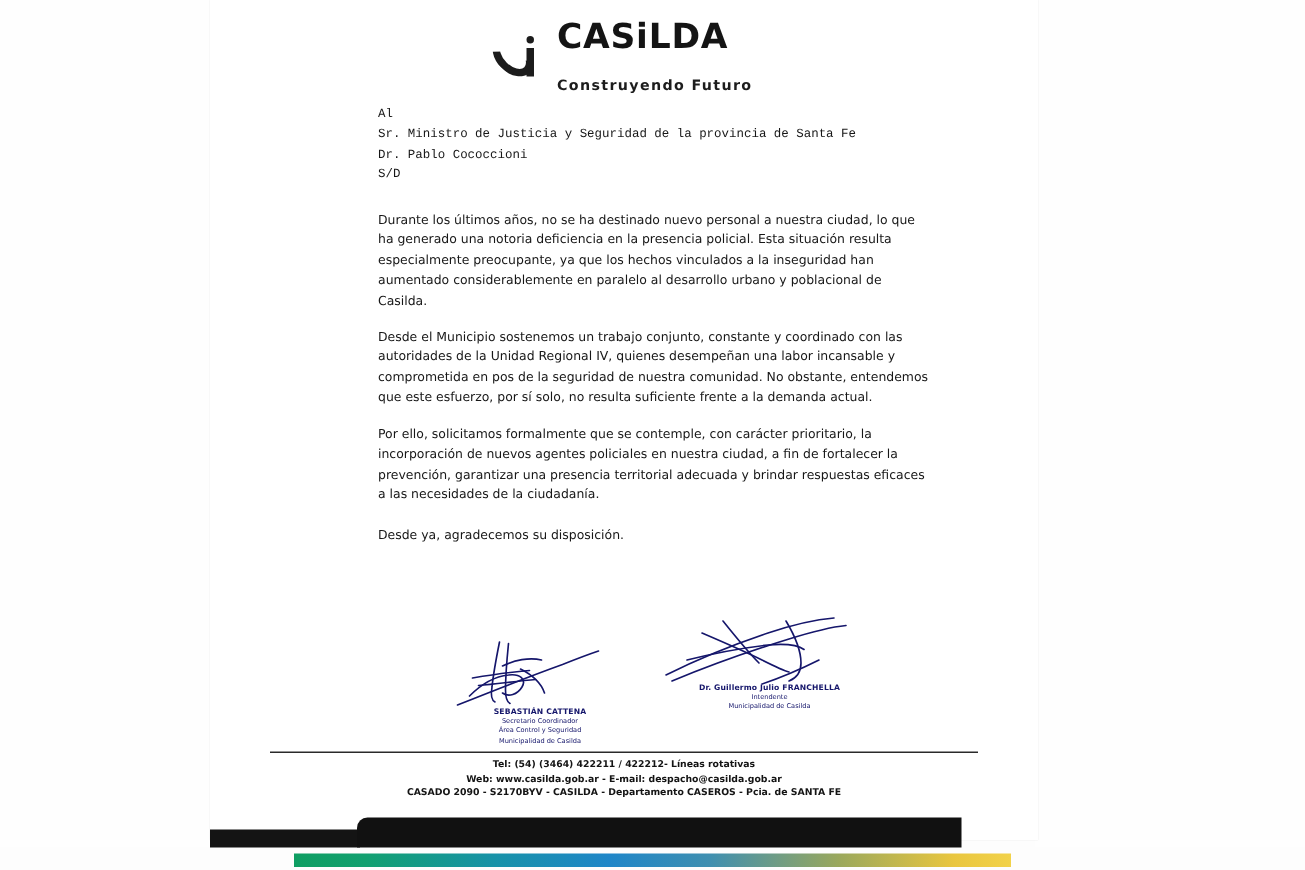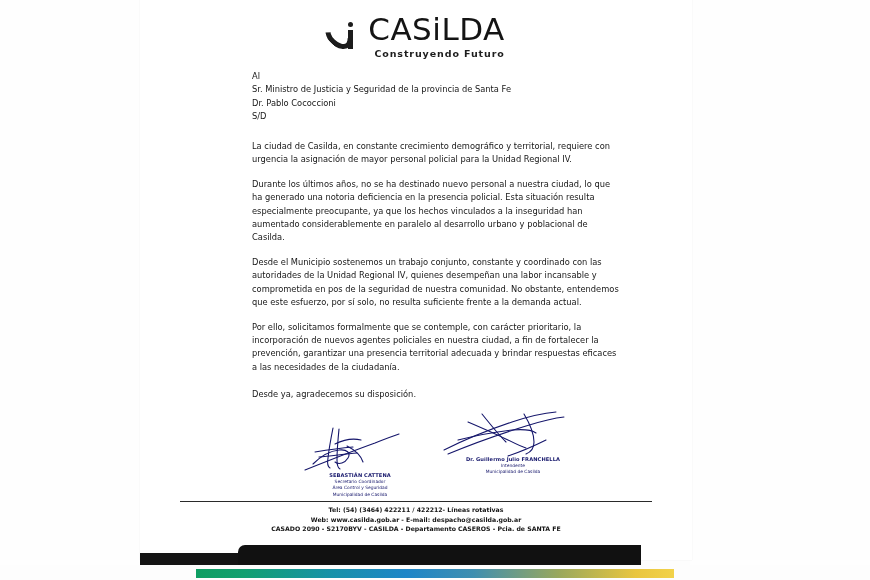--- a/index.html
+++ b/index.html
@@ -100,32 +100,32 @@
     height: 19px;
     background: #1c1c1c;
   }
   .logo-text {
     display: flex;
     flex-direction: column;
     align-items: flex-start;
     line-height: 1;
   }
   .logo-name {
-    font-size: 31px;
-    font-weight: normal;
+    font-size: 23px;
+    font-weight: bold;
     letter-spacing: 0.5px;
     color: #141414;
     font-family: "DejaVu Sans", sans-serif;
   }
   .logo-tagline {
     font-size: 9.5px;
     font-weight: bold;
     letter-spacing: 0.9px;
     color: #1d1d1d;
-    margin-top: 4px;
+    margin-top: 16px;
     align-self: flex-end;
     font-family: "DejaVu Sans", sans-serif;
     text-align: center;
   }
 
   
   .doc-body {
     position: absolute;
     left: 112px;
     top: 70px;
@@ -139,20 +139,21 @@
     font-size: 8.3px;
     margin-left: 10px;
     margin-bottom: 17px;
     color: #1a1a1a;
   }
   .addressee {
     margin-bottom: 16px;
   }
   .addressee div {
     white-space: nowrap;
+    font-family: Liberation Mono, monospace;
   }
   .para {
     margin-bottom: 11px;
     text-align: left;
   }
   .closing {
     margin-top: 14px;
   }
   .closing div { margin-bottom: 1px; }
 
@@ -283,21 +284,20 @@
     <div class="doc-body">
 
 
       <div class="addressee">
         <div>Al</div>
         <div>Sr. Ministro de Justicia y Seguridad de la provincia de Santa Fe</div>
         <div>Dr. Pablo Cococcioni</div>
         <div>S/D</div>
       </div>
 
-      <p class="para">La ciudad de Casilda, en constante crecimiento demográfico y territorial, requiere con urgencia la asignación de mayor personal policial para la Unidad Regional IV.</p>
       <p class="para">Durante los últimos años, no se ha destinado nuevo personal a nuestra ciudad, lo que ha generado una notoria deficiencia en la presencia policial. Esta situación resulta especialmente preocupante, ya que los hechos vinculados a la inseguridad han aumentado considerablemente en paralelo al desarrollo urbano y poblacional de Casilda.</p>
       <p class="para">Desde el Municipio sostenemos un trabajo conjunto, constante y coordinado con las autoridades de la Unidad Regional IV, quienes desempeñan una labor incansable y comprometida en pos de la seguridad de nuestra comunidad. No obstante, entendemos que este esfuerzo, por sí solo, no resulta suficiente frente a la demanda actual.</p>
       <p class="para">Por ello, solicitamos formalmente que se contemple, con carácter prioritario, la incorporación de nuevos agentes policiales en nuestra ciudad, a fin de fortalecer la prevención, garantizar una presencia territorial adecuada y brindar respuestas eficaces a las necesidades de la ciudadanía.</p>
 
       <div class="closing">
         <div>Desde ya, agradecemos su disposición.</div>
       </div>
     </div>
 
     <div class="signatures">

